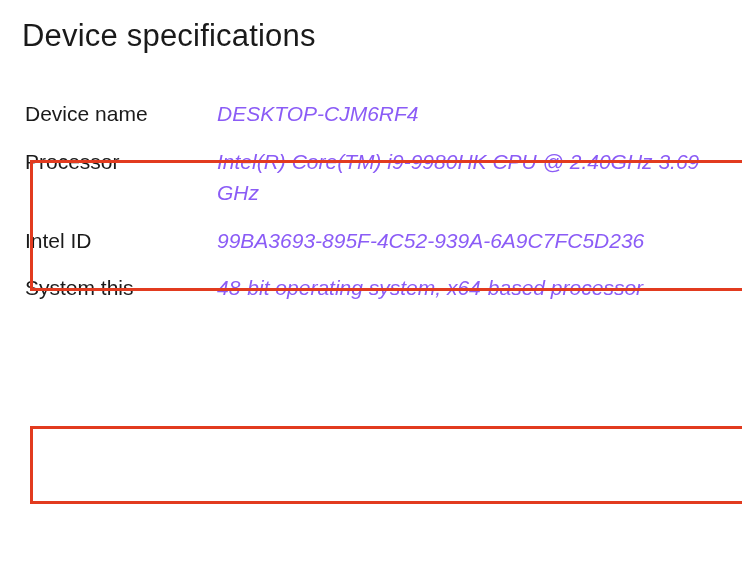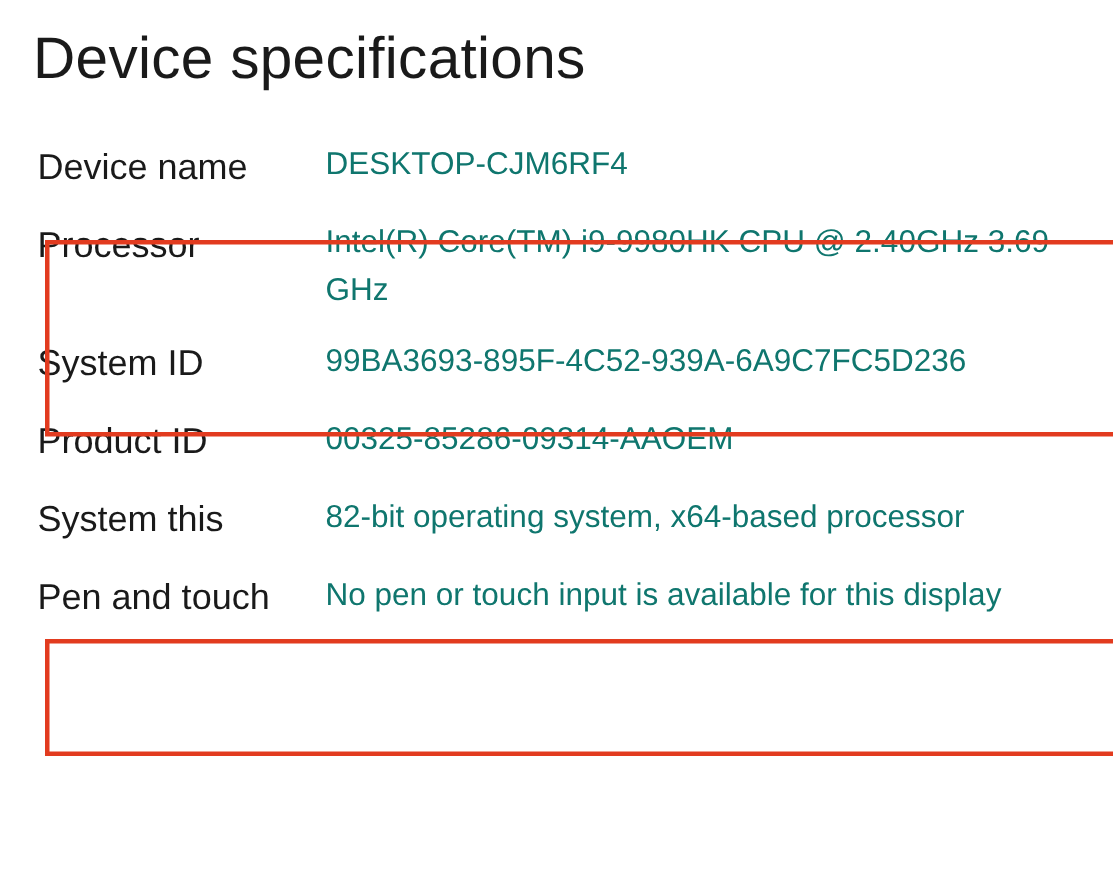--- a/index.html
+++ b/index.html
@@ -9,53 +9,54 @@
     }
     body {
       font-family: "Segoe UI", -apple-system, BlinkMacSystemFont, sans-serif;
       background: #ffffff;
       width: 742px;
       height: 582px;
       padding: 18px 22px;
       color: #1a1a1a;
     }
     .title {
-      font-size: 39px;
+      font-size: 31px;
       font-weight: 400;
       color: #1a1a1a;
-      margin-bottom: 24px;
+      margin-bottom: 36px;
       letter-spacing: 0.2px;
     }
     .specs-table {
       display: table;
       width: 100%;
       border-collapse: collapse;
     }
     .spec-row {
       display: table-row;
     }
     .spec-label {
       display: table-cell;
       vertical-align: top;
       width: 195px;
-      font-size: 24px;
+      font-size: 21px;
       font-weight: 400;
       color: #1a1a1a;
       padding: 8px 0 8px 3px;
       line-height: 1.5;
       margin-left: 28px;
     }
     .spec-value {
       display: table-cell;
       vertical-align: top;
       font-size: 21px;
       font-weight: 400;
-      color: #0f766e;
+      color: #8b5cf6;
       padding: 8px 10px 8px 0;
       line-height: 1.5;
+      font-style: italic;
     }
     .highlight-box-1 {
       position: absolute;
       left: 8px;
       top: 142px;
       width: 721px;
       height: 131px;
       border: 3px solid #e23b1f;
       pointer-events: none;
     }
@@ -85,36 +86,28 @@
       <div class="spec-value">DESKTOP-CJM6RF4</div>
     </div>
 
     <div class="spec-row">
       <div class="spec-label">Processor</div>
       <div class="spec-value">Intel(R) Core(TM) i9-9980HK CPU @ 2.40GHz   3.69 GHz</div>
     </div>
 
 
     <div class="spec-row">
-      <div class="spec-label">System ID</div>
+      <div class="spec-label">Intel ID</div>
       <div class="spec-value">99BA3693-895F-4C52-939A-6A9C7FC5D236</div>
     </div>
 
-    <div class="spec-row">
-      <div class="spec-label">Product ID</div>
-      <div class="spec-value">00325-85286-09314-AAOEM</div>
-    </div>
 
     <div class="spec-row">
       <div class="spec-label">System this</div>
-      <div class="spec-value">82-bit operating system, x64-based processor</div>
+      <div class="spec-value">48-bit operating system, x64-based processor</div>
     </div>
 
-    <div class="spec-row">
-      <div class="spec-label">Pen and touch</div>
-      <div class="spec-value">No pen or touch input is available for this display</div>
-    </div>
 
   </div>
 
   <div class="highlight-box-1"></div>
   <div class="highlight-box-2"></div>
 </div>
 
 </body></html>

